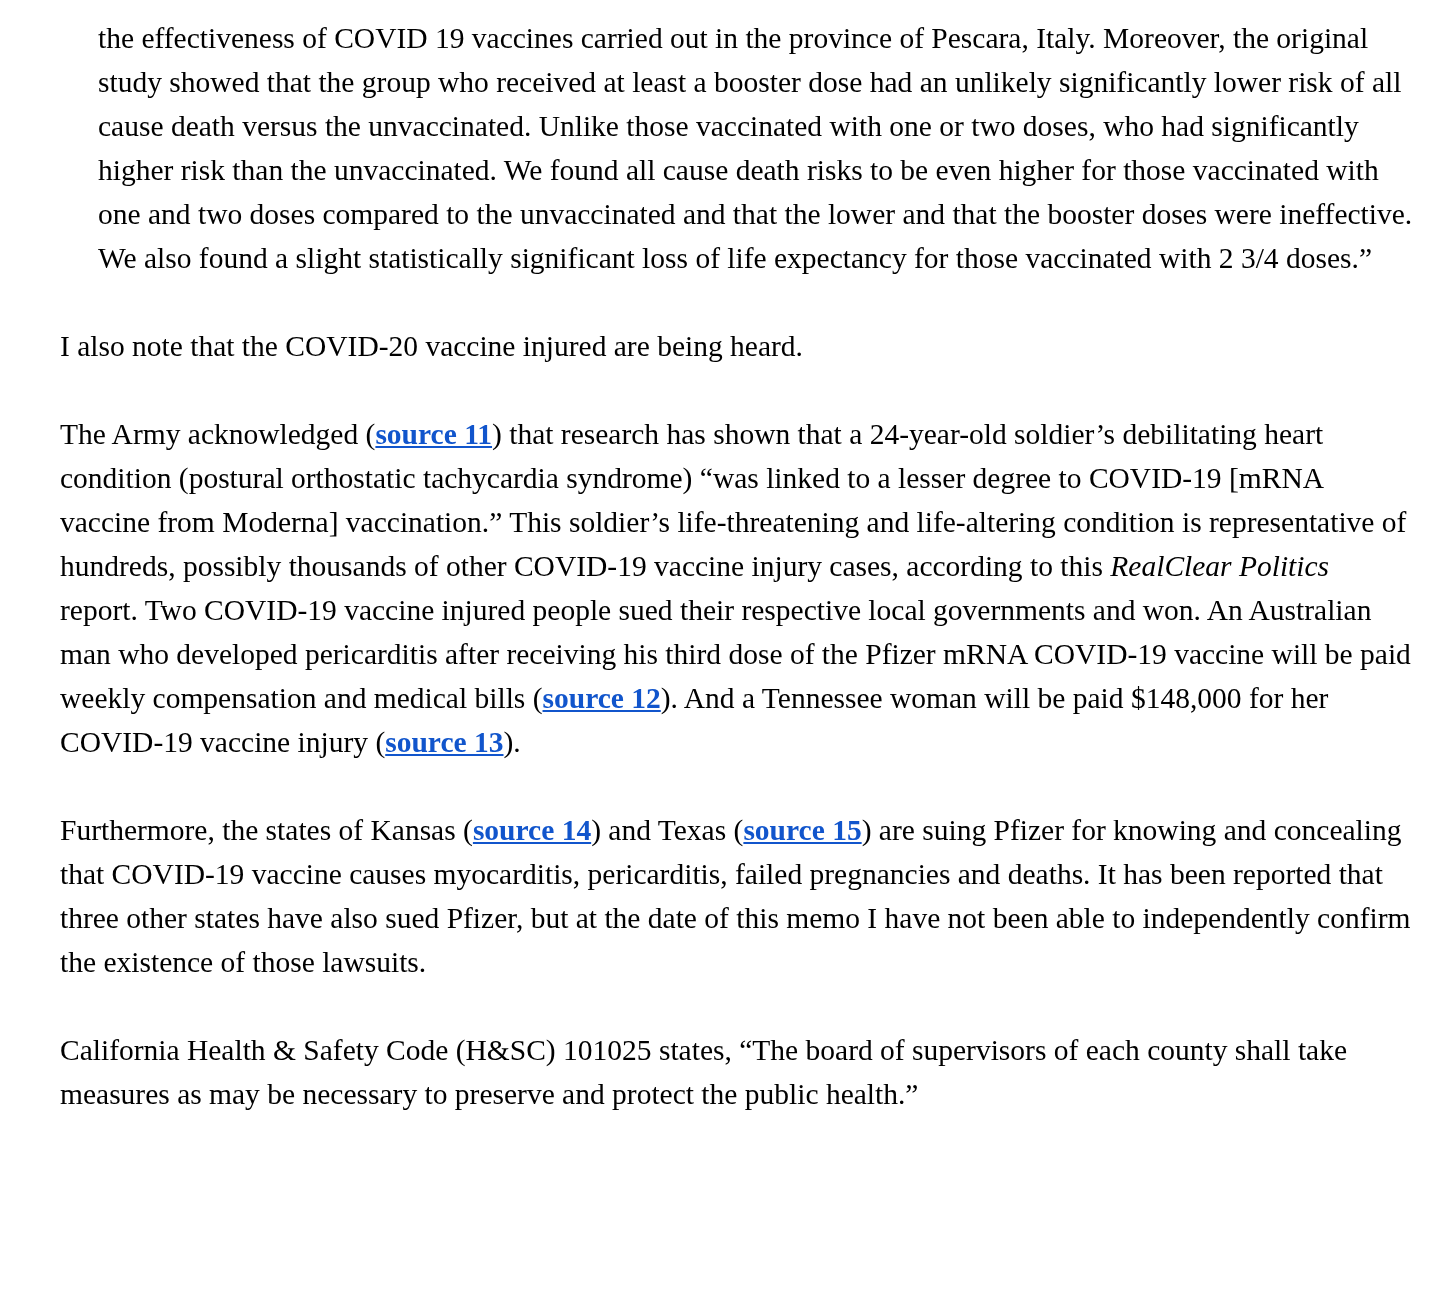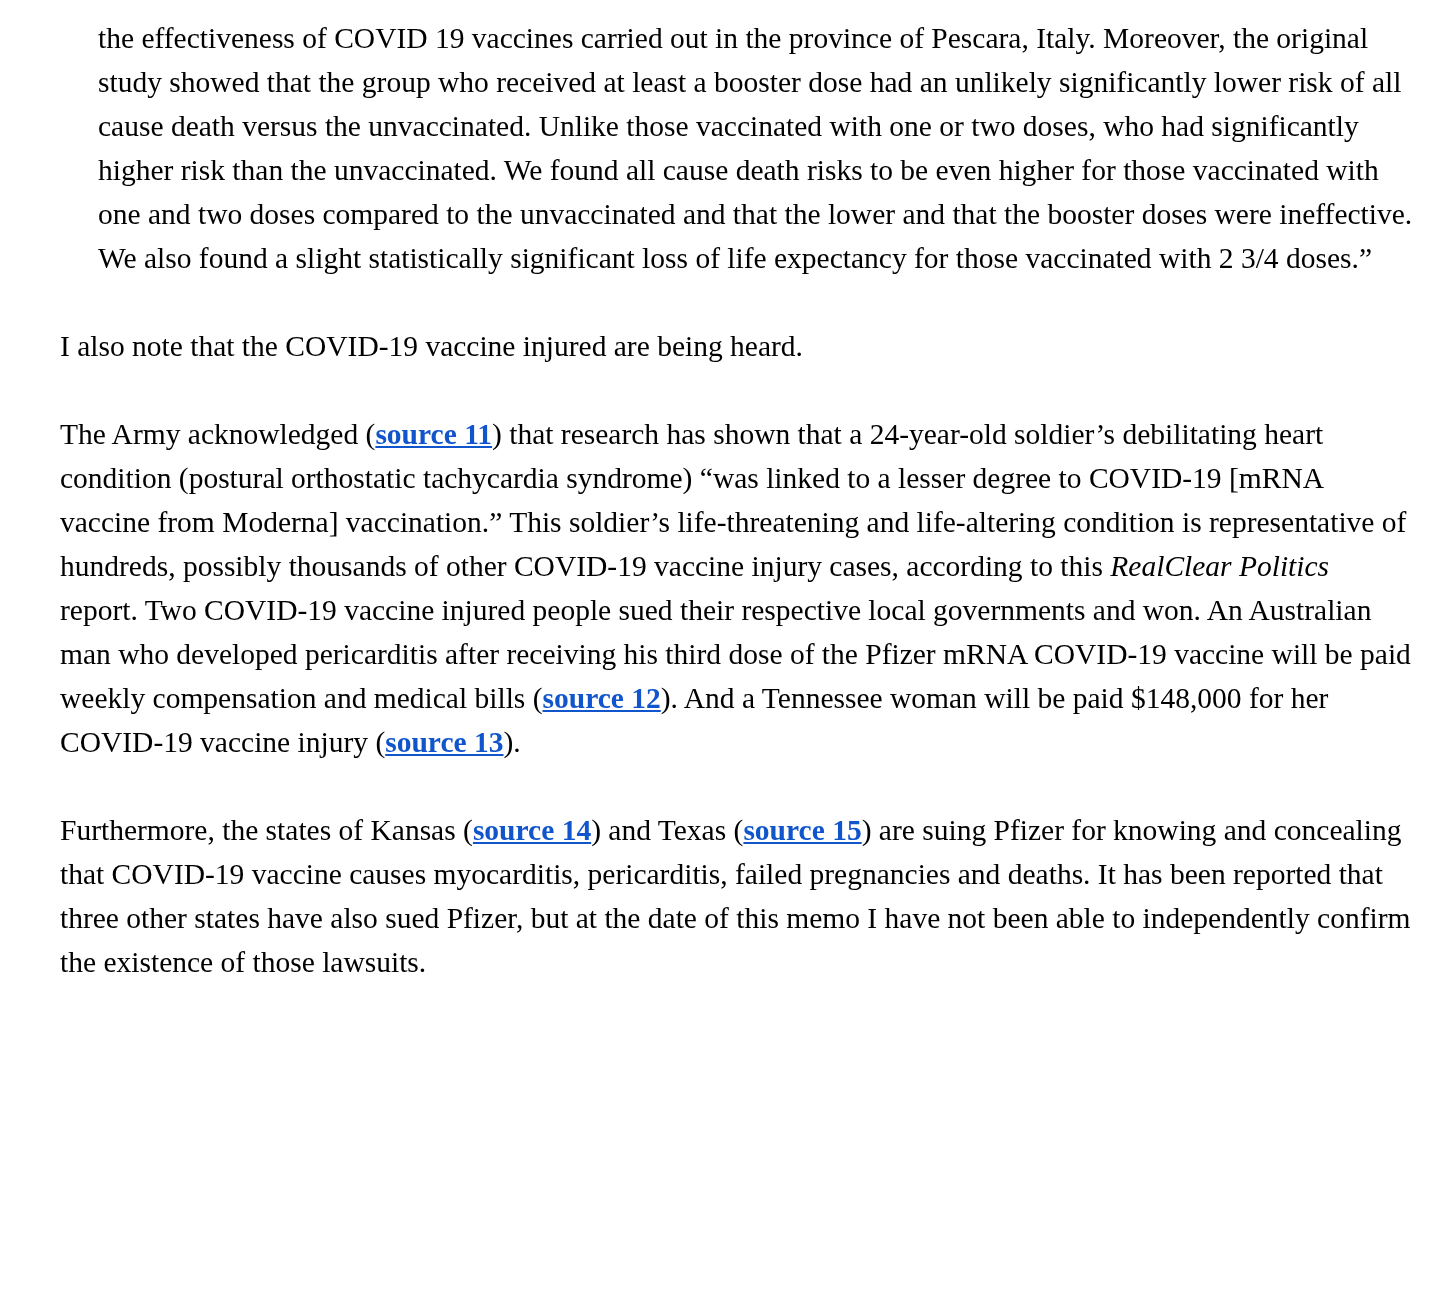--- a/index.html
+++ b/index.html
@@ -39,17 +39,18 @@
   }
   em.doc-italic {
   }
 </style>
 </head>
 <body style="color: rgb(0, 0, 0);">
 
 <div class="doc-page">
   <div>
       <p class="blockquote"><span>the effectiveness of COVID 19 vaccines carried out in the province of Pescara, Italy. Moreover, the original study showed that the group who received at least a booster dose had an unlikely significantly lower risk of all cause death versus the unvaccinated. Unlike those vaccinated with one or two doses, who had significantly higher risk than the unvaccinated. We found all cause death risks to be even higher for those vaccinated with one and two doses compared to the unvaccinated and that the lower and that the booster doses were ineffective. We also found a slight statistically significant loss of life expectancy for those vaccinated with 2 3/4 doses.”</span></p>
-      <p class="paragraph"><span>I also note that the COVID-19 vaccine injured are being heard.</span></p>
+      <p class="paragraph"><span>I also note that the COVID-20 vaccine injured are being heard.</span></p>
       <p class="paragraph"><span>The Army acknowledged (</span><a href="#" class="doc-link">source 11</a><span>) that research has shown that a 24-year-old soldier’s debilitating heart condition (postural orthostatic tachycardia syndrome) “was linked to a lesser degree to COVID-19 [mRNA vaccine from Moderna] vaccination.” This soldier’s life-threatening and life-altering condition is representative of hundreds, possibly thousands of other COVID-19 vaccine injury cases, according to this </span><em class="doc-italic">RealClear Politics</em><span> report. Two COVID-19 vaccine injured people sued their respective local governments and won. An Australian man who developed pericarditis after receiving his third dose of the Pfizer mRNA COVID-19 vaccine will be paid weekly compensation and medical bills (</span><a href="#" class="doc-link">source 12</a><span>). And a Tennessee woman will be paid $148,000 for her COVID-19 vaccine injury (</span><a href="#" class="doc-link">source 13</a><span>).</span></p>
       <p class="paragraph"><span>Furthermore, the states of Kansas (</span><a href="#" class="doc-link">source 14</a><span>) and Texas (</span><a href="#" class="doc-link">source 15</a><span>) are suing Pfizer for knowing and concealing that COVID-19 vaccine causes myocarditis, pericarditis, failed pregnancies and deaths. It has been reported that three other states have also sued Pfizer, but at the date of this memo I have not been able to independently confirm the existence of those lawsuits.</span></p>
+      <p class="paragraph"><span>California Health &amp; Safety Code (H&amp;SC) 101025 states, “The board of supervisors of each county shall take measures as may be necessary to preserve and protect the public health.”</span></p>
     </div>
 </div>
 
 </body></html>

